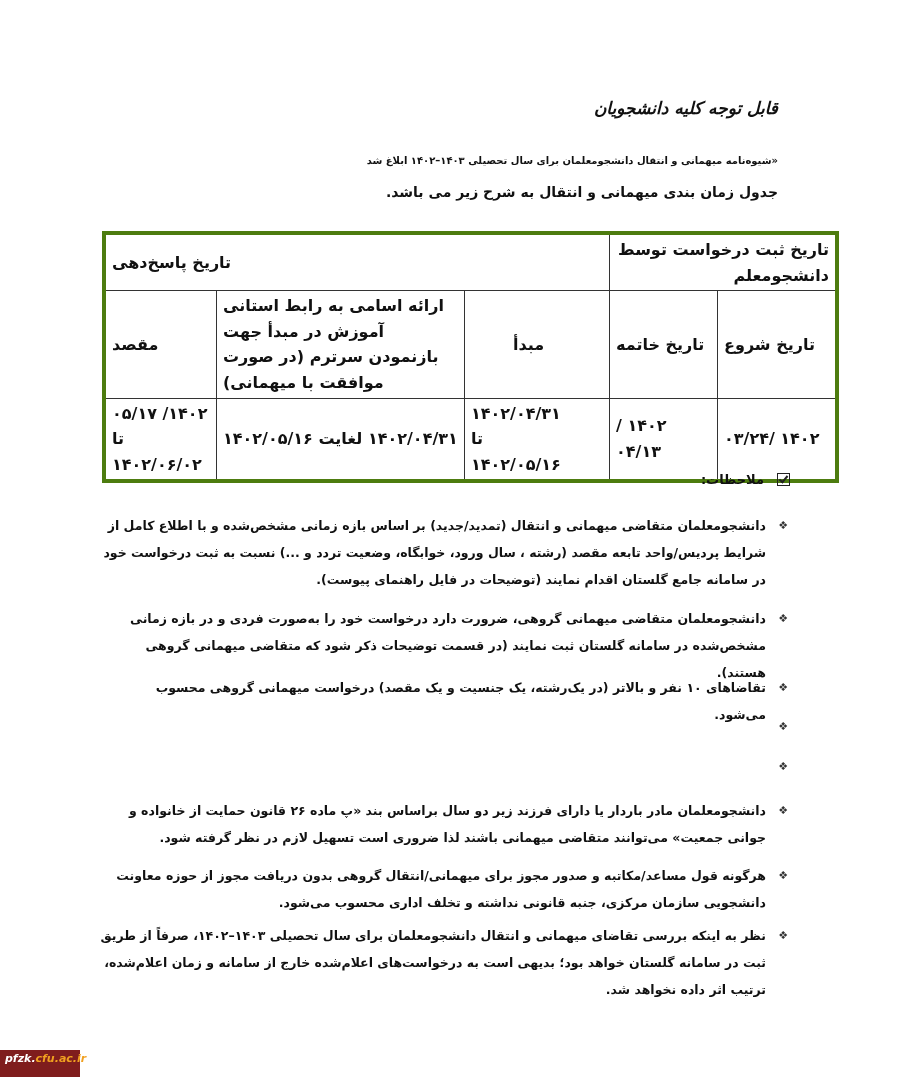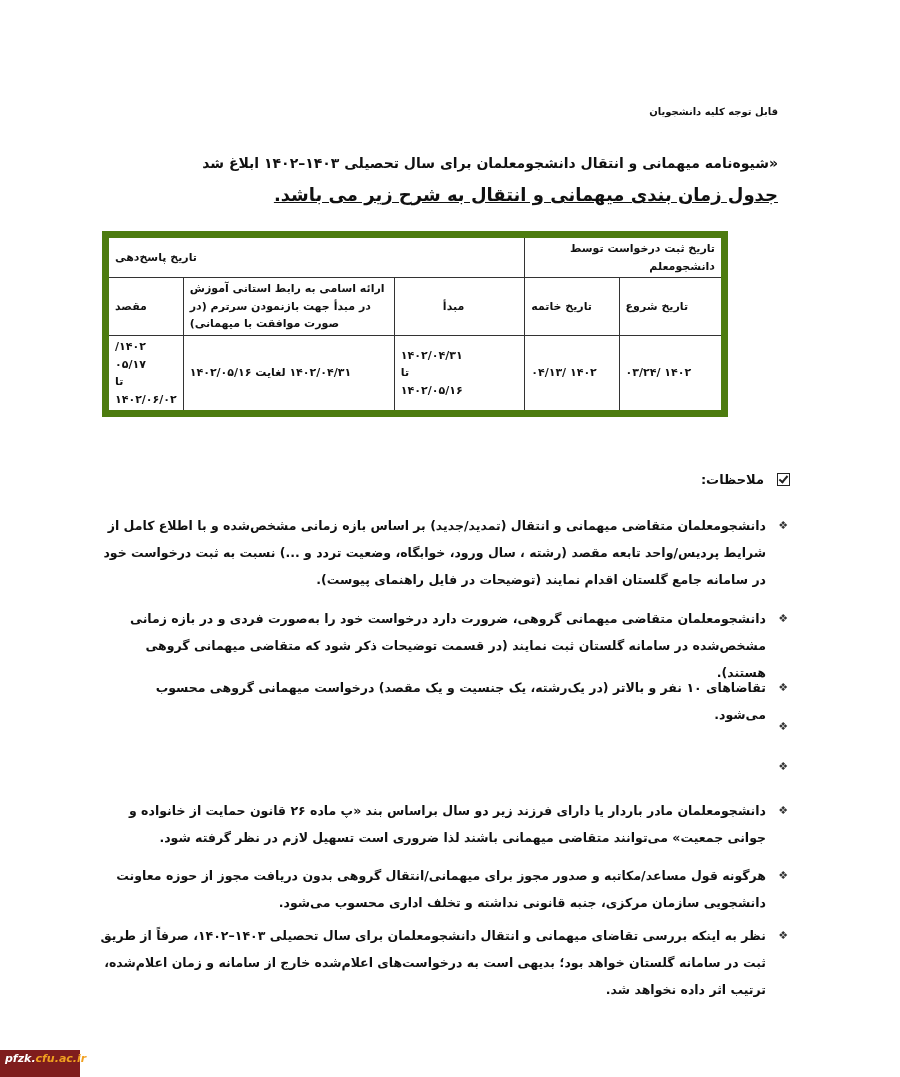--- a/index.html
+++ b/index.html
@@ -13,49 +13,49 @@
       color: #111;
     }
     .page {
       position: absolute;
       left: 0; top: 0; width: 900px; height: 1077px;
       direction: rtl;
     }
     .heading {
       position: absolute;
       right: 122px;
-      top: 106px;
-      font-size: 10px;
-      font-weight: bold;
+      top: 98px;
+      font-size: 17px;
+      font-weight: bold;
+      font-style: italic;
     }
     .intro1 {
       position: absolute;
       right: 122px;
       top: 155px;
-      font-size: 14px;
+      font-size: 10px;
       font-weight: bold;
     }
     .intro2 {
       position: absolute;
       right: 122px;
       top: 184px;
-      font-size: 18px;
-      font-weight: bold;
-      text-decoration: underline;
+      font-size: 14px;
+      font-weight: bold;
     }
     table.schedule {
       position: absolute;
       left: 102px;
       top: 231px;
-      width: 626px;
+      width: 737px;
       height: 168px;
       border-collapse: collapse;
-      border: 7px solid #4d7c0f;
+      border: 4px solid #4d7c0f;
       direction: rtl;
-      font-size: 11px;
+      font-size: 16px;
       font-weight: bold;
     }
     table.schedule td, table.schedule th {
       border: 1px solid #333;
       text-align: left;
       vertical-align: middle;
       padding: 2px 6px;
       font-weight: bold;
       line-height: 1.6;
     }

